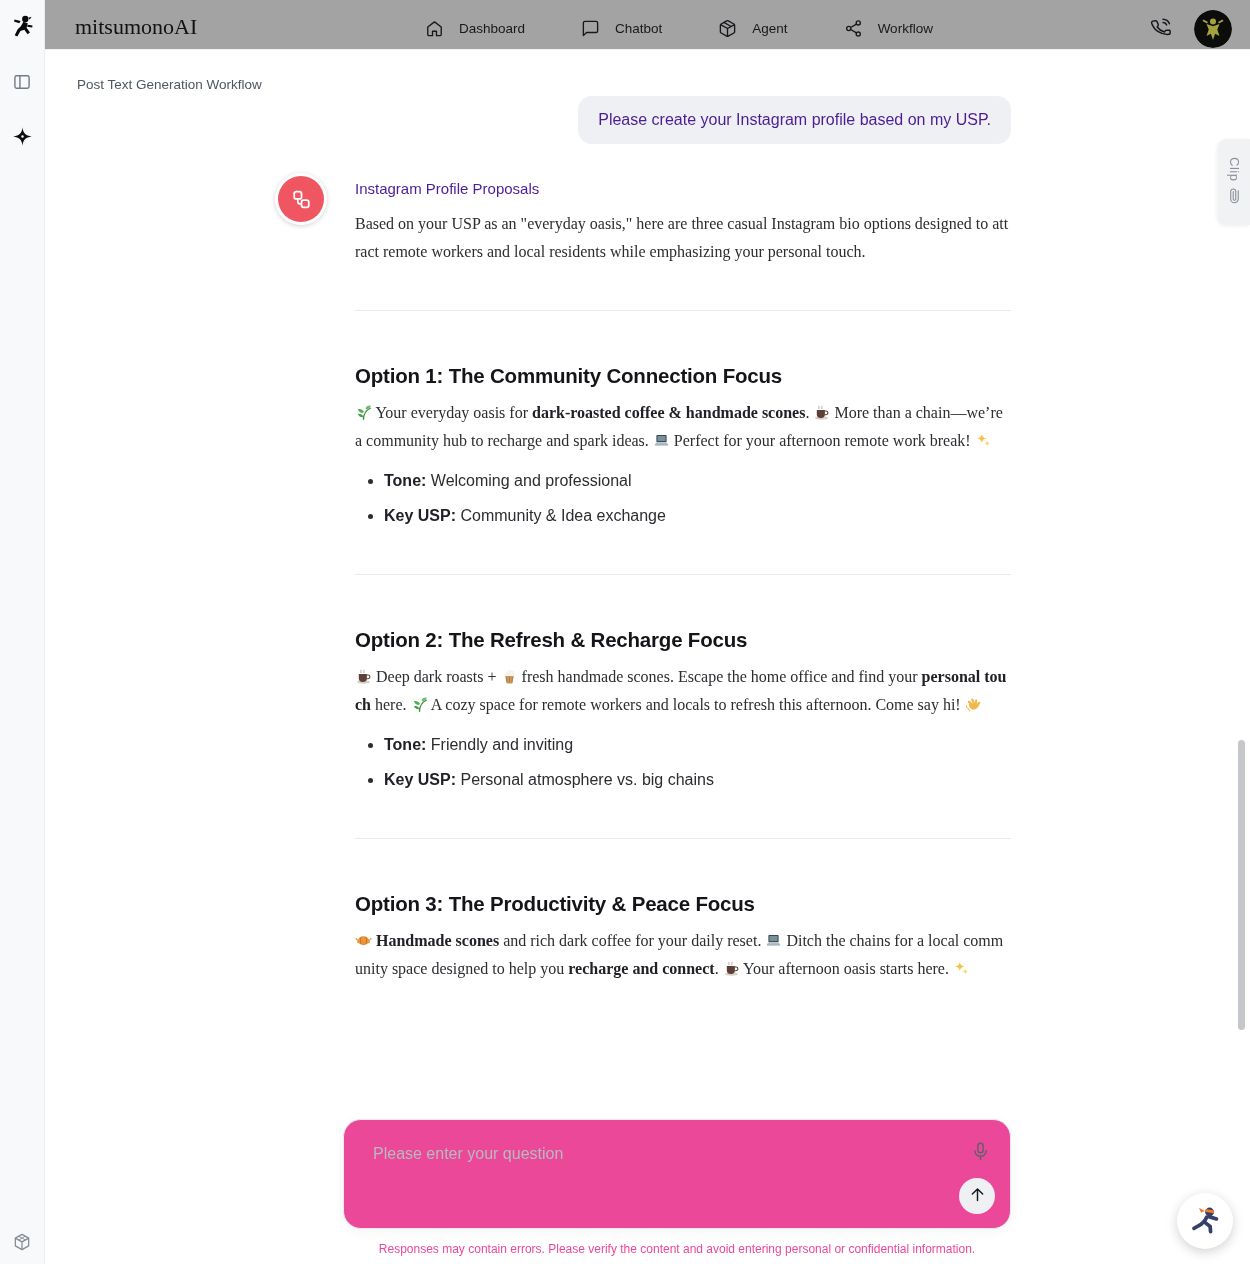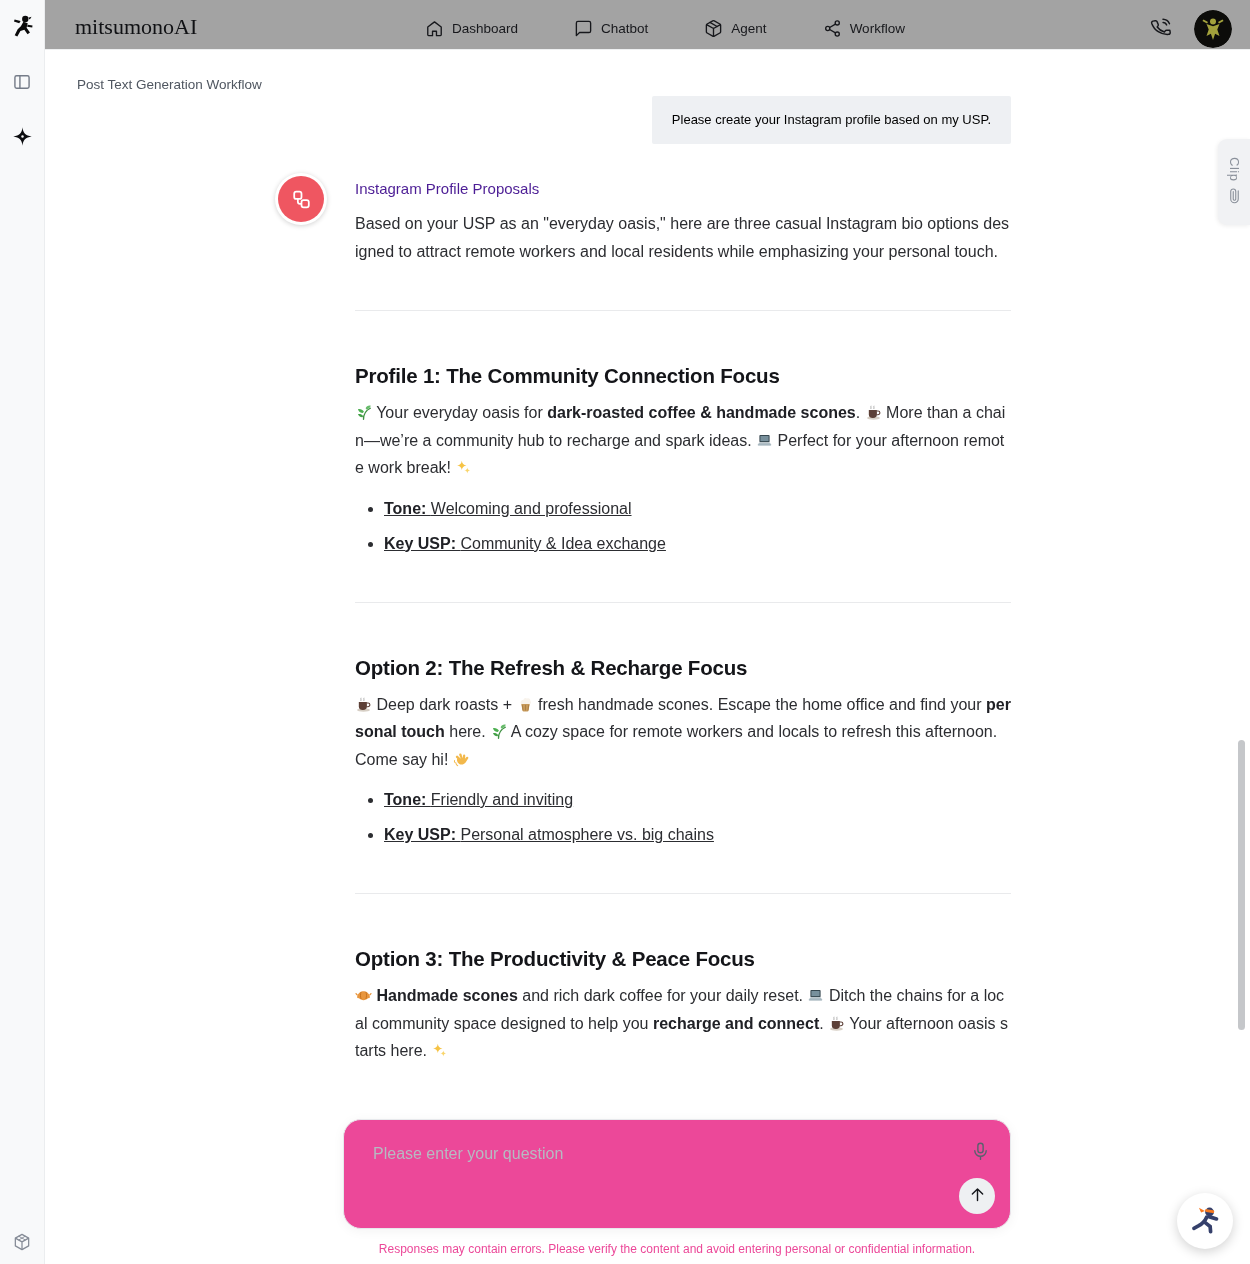--- a/index.html
+++ b/index.html
@@ -14,54 +14,54 @@
   .rail-ic { margin-top:30px; cursor:pointer; display:grid; place-items:center; }
   .rail-bottom { margin-top:auto; margin-bottom:12px; }
 
   
   .hdr { position:absolute; left:45px; top:0; width:1205px; height:50px;
     background:#a3a3a3; border-bottom:1px solid #eef0f1; z-index:30; }
   .brand { position:absolute; left:30px; top:14px;
     font-family:"Liberation Serif", serif; font-size:22px; color:#101114; }
   .nav { position:absolute; left:380px; top:0; height:57px; display:flex;
     align-items:center; gap:56px; }
-  .nav-item { display:flex; align-items:center; gap:8px; cursor:pointer;
+  .nav-item { display:flex; align-items:center; gap:15px; cursor:pointer;
     font-size:13.5px; color:#17181c; }
   .nav-ic { display:grid; place-items:center; }
   .hdr-right { position:absolute; right:18px; top:0; height:57px;
     display:flex; align-items:center; gap:22px; }
   .phone-btn { cursor:pointer; display:grid; place-items:center; }
   .avatar { width:38px; height:38px; border-radius:50%; overflow:hidden; cursor:pointer; }
 
   
   .main { position:absolute; left:45px; top:57px; width:1205px; height:1207px;
     background:#fff; overflow:hidden; }
   .crumb { position:absolute; left:32px; top:20px; font-size:13.5px; color:#4f5660; }
 
   .chat-col { position:absolute; left:310px; top:0; width:656px; }
   .user-row { margin-top:39px; display:flex; justify-content:flex-end; }
-  .user-bubble { background:#eef0f3; border-radius:2px; padding:12px 20px;
-    font-size:13px; line-height:24px; color:#000000; max-width:560px; }
+  .user-bubble { background:#eef0f3; border-radius:14px; padding:12px 20px;
+    font-size:16px; line-height:24px; color:#4c1d95; max-width:560px; }
 
   .assistant-row { position:relative; margin-top:31px; }
   .a-avatar { position:absolute; left:-80px; top:-2px; width:52px; height:52px;
     background:#fff; border-radius:50%; box-shadow:0 1px 5px rgba(0,0,0,.18);
     display:grid; place-items:center; }
   .a-avatar-inner { width:46px; height:46px; border-radius:50%; background:#ef5661;
     display:grid; place-items:center; }
 
   .msg-title { font-size:15px; line-height:27px; color:#4c1d95; }
   .body-p { font-size:16px; line-height:27.5px; color:#2c2d31; margin-top:8px;
-    word-break:break-all; }
+    word-break:break-all;font-family:Liberation Serif, serif; }
   .divider { border-top:1px solid #e9eaec; margin:45px 0 50px; }
   .sec-h { font-size:20.5px; line-height:30px; font-weight:700; color:#141519;
     letter-spacing:-.2px; margin:0; word-break:break-word; }
   .sec-h + .body-p { }
   .blist { margin:13px 0 0; padding-left:29px; }
-  .blist li { font-size:16px; line-height:27px; margin-bottom:8px; color:#2c2d31;text-decoration:underline; }
+  .blist li { font-size:16px; line-height:27px; margin-bottom:8px; color:#2c2d31; }
   .blist strong, .body-p strong { font-weight:700; color:#202126; }
   .emoji { display:inline-block; vertical-align:-3px; line-height:1; }
 
   
   .composer { position:absolute; left:343px; top:1119px; width:668px; height:110px;
     background:#ec4899; border:1px solid #e7e9ec; border-radius:18px;
     box-shadow:0 2px 12px rgba(0,0,0,.05); z-index:20; }
   .composer textarea { position:absolute; left:0; top:0; width:100%; height:100%;
     border:none; outline:none; resize:none; background:transparent;
     font-family:"Liberation Sans", sans-serif; font-size:16px; color:#17181c;
@@ -196,21 +196,21 @@
               <rect x="5" y="4.5" width="7" height="7" rx="2"></rect>
               <rect x="12" y="12.5" width="7" height="7" rx="2"></rect>
               <path d="M8.5 11.5v2.6a2 2 0 0 0 2 2h1.5"></path>
             </svg>
         </div>
       </div>
       <div class="msg-title">Instagram Profile Proposals</div>
       <p class="body-p">Based on your USP as an "everyday oasis," here are three casual Instagram bio options designed to attract remote workers and local residents while emphasizing your personal touch.</p>
       <div>
           <div class="divider"></div>
-          <h2 class="sec-h">Profile 1: The Community Connection Focus</h2>
+          <h2 class="sec-h">Option 1: The Community Connection Focus</h2>
           <p class="body-p"><span class="emoji" title="🌿"><svg viewBox="0 0 20 20" width="17" height="17">
                 <path d="M10 18c0-6 2-10 8-13" fill="none" stroke="#3f9142" stroke-width="1.6" stroke-linecap="round"></path>
                 <path d="M10.5 9C9 6.5 6.5 5.5 3.5 6c.5 3 2.5 4.7 5.5 4.5z" fill="#4caf50"></path>
                 <path d="M13.5 6.5c2.7-.8 4.5-2.3 5-4.5-3-.5-5 .7-6 3z" fill="#66bb6a"></path>
                 <path d="M9.5 14c-1.5-2-3.7-2.7-6-2.2.7 2.6 2.6 3.9 5.5 3.7z" fill="#43a047"></path>
               </svg></span><span> Your everyday oasis for </span><strong>dark-roasted coffee &amp; handmade scones</strong><span>. </span><span class="emoji" title="☕"><svg viewBox="0 0 20 20" width="17" height="17">
                 <ellipse cx="10" cy="16.4" rx="7.5" ry="2" fill="#d7cfc5"></ellipse>
                 <path d="M4.5 7h9.5v5a4.5 4.5 0 0 1-4.5 4.5h-.5A4.5 4.5 0 0 1 4.5 12z" fill="#5d4037"></path>
                 <path d="M14 8.2h1.3a2.2 2.2 0 0 1 0 4.4h-1.7" fill="none" stroke="#5d4037" stroke-width="1.3"></path>
                 <path d="M7 2.5c-.8 1.2.8 1.8 0 3M10.5 2.5c-.8 1.2.8 1.8 0 3" stroke="#9e9e9e" stroke-width="1" fill="none" stroke-linecap="round"></path>

